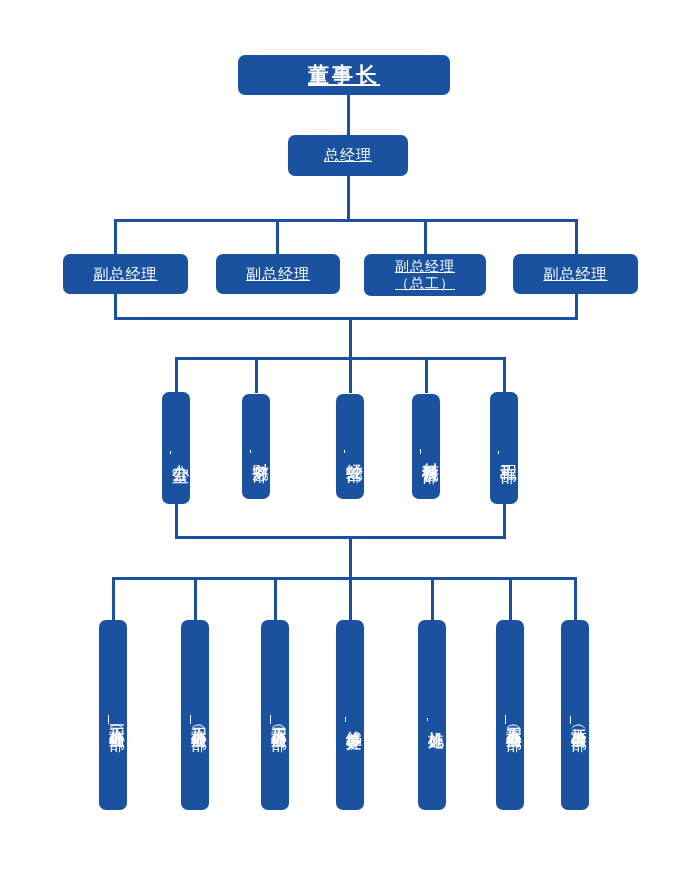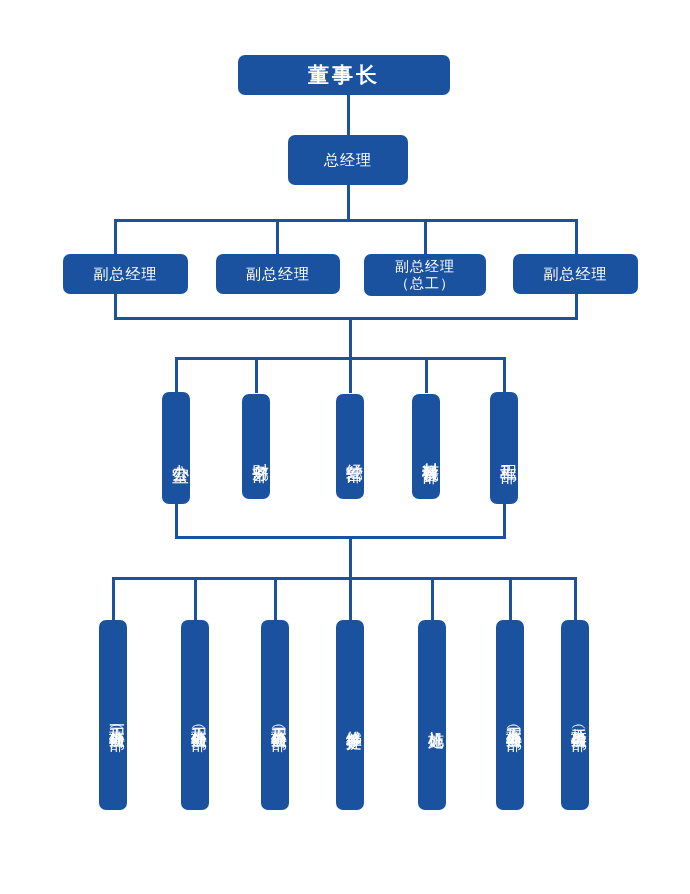--- a/index.html
+++ b/index.html
@@ -23,20 +23,21 @@
     background: #1B52A0;
     color: #ffffff;
     border-radius: 7px;
     display: flex;
     align-items: center;
     justify-content: center;
     box-sizing: border-box;
     text-align: center;
     line-height: 1.22;
     z-index: 3;
+    text-decoration: underline;
   }
   .node.h {           
     writing-mode: horizontal-tb;
   }
   .node.v {           
     writing-mode: vertical-rl;
     text-orientation: upright;
     align-items: flex-start;
     justify-content: center;
     letter-spacing: 1px;
@@ -56,21 +57,21 @@
 </style>
 </head>
 <body>
 
 <div id="chart-root">
 
   <div class="node h" style="left:238px; top:55px; width:212px; height:40px; font-size:21px; font-weight:bold; letter-spacing:3px;">董事长</div>
 
   <div class="line v" style="left:347px; top:95px; height:41px;"></div>
 
-  <div class="node h" style="left:288px; top:135px; width:120px; height:50px; font-size:15px; letter-spacing:1px;">总经理</div>
+  <div class="node h" style="left:288px; top:135px; width:120px; height:41px; font-size:15px; letter-spacing:1px;">总经理</div>
 
   <div class="line v" style="left:347px; top:176px; height:45px;"></div>
 
   <div class="line h" style="left:114px; top:219px; width:464px;"></div>
 
   <div class="line v" style="left:114px; top:219px; height:36px;"></div>
   <div class="line v" style="left:276px; top:219px; height:36px;"></div>
   <div class="line v" style="left:424px; top:219px; height:36px;"></div>
   <div class="line v" style="left:575px; top:219px; height:36px;"></div>
 

